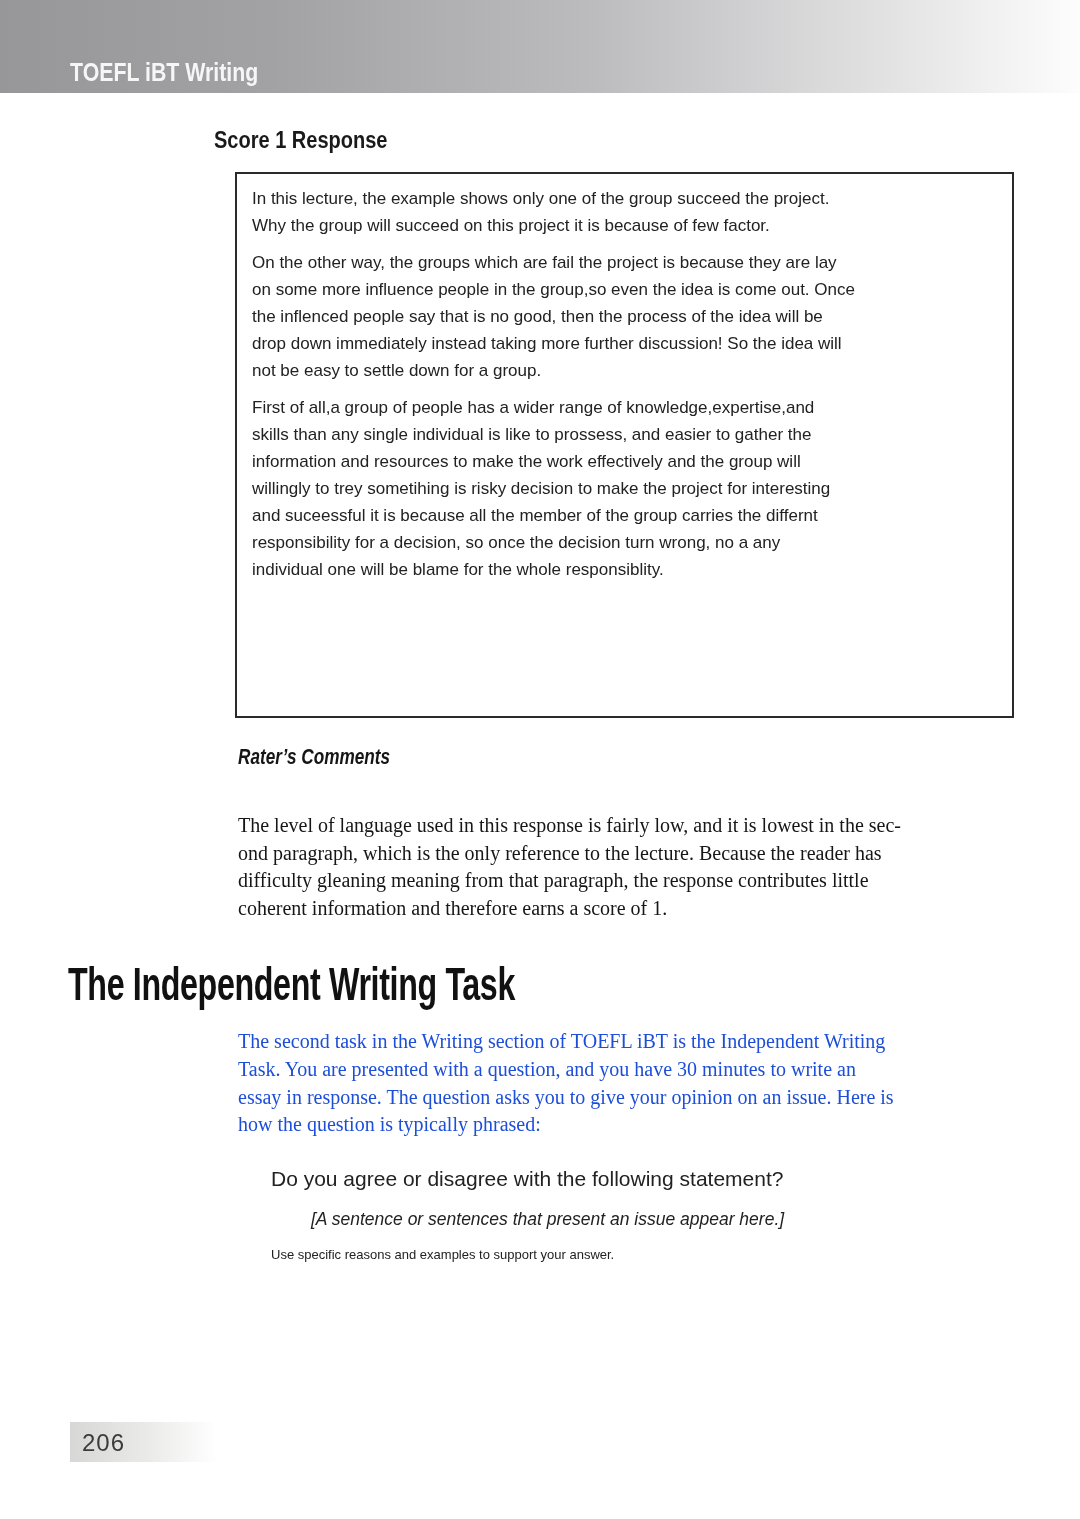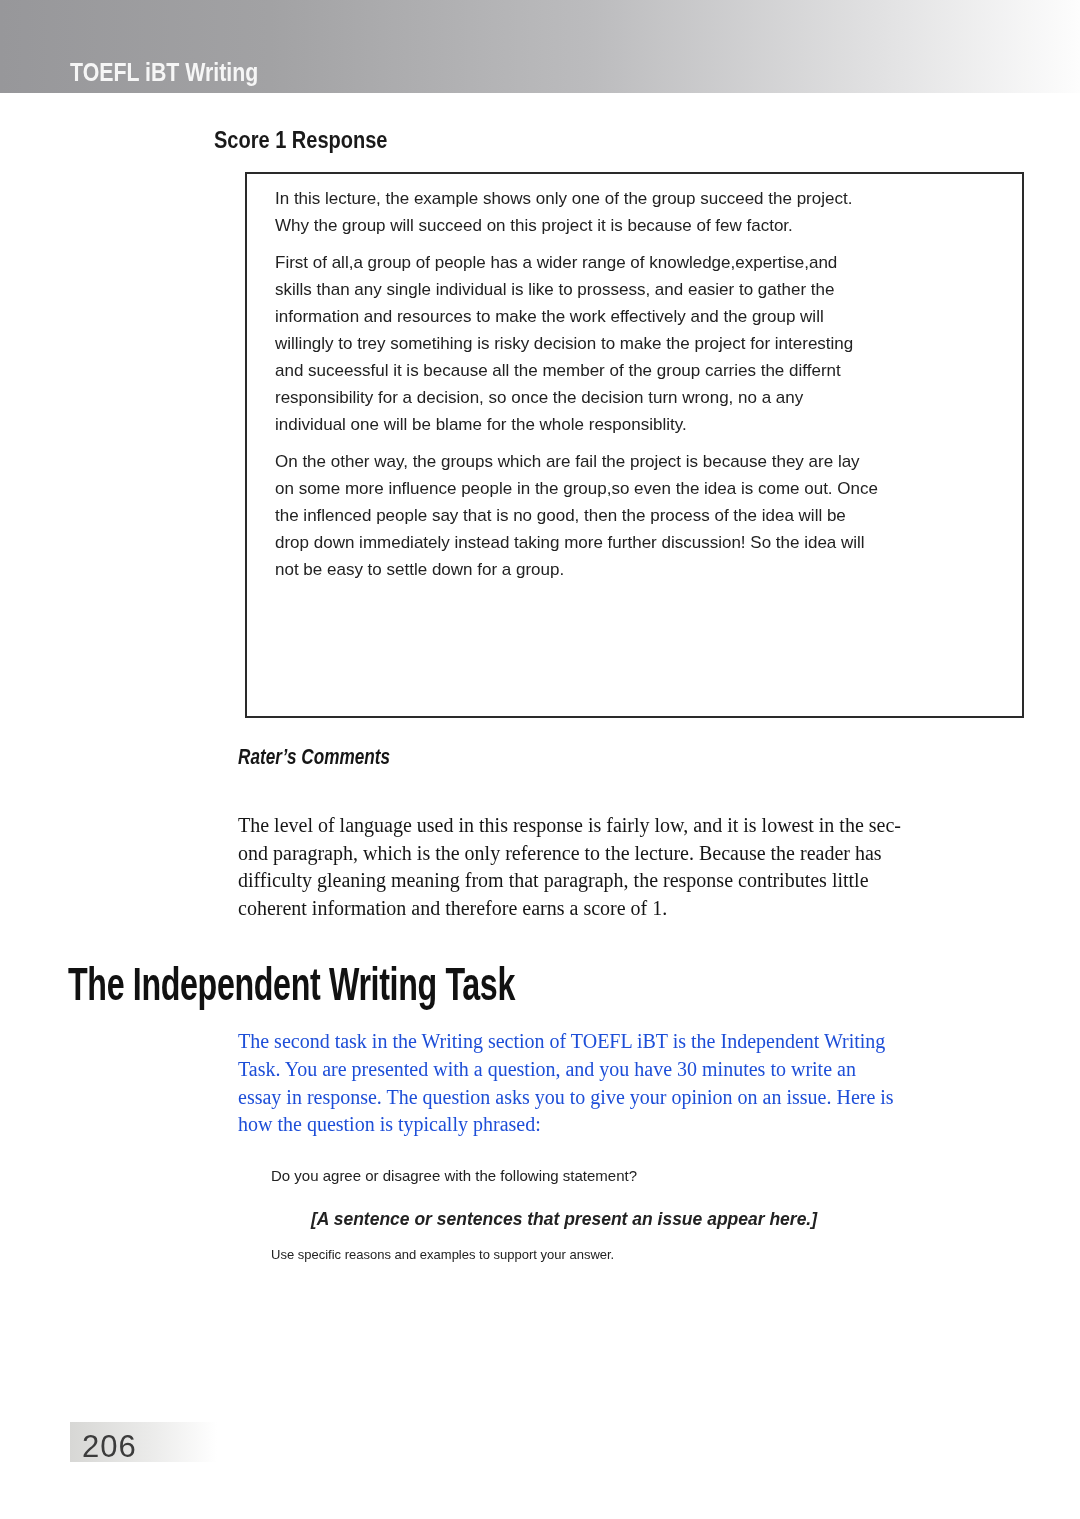--- a/index.html
+++ b/index.html
@@ -27,25 +27,25 @@
   }
 
   .score-heading {
     position: absolute; left: 214px; top: 127px;
     font-size: 23px; font-weight: bold; color: #1a1a1a;
     transform: scaleX(0.87); transform-origin: left top;
     white-space: nowrap;
   }
 
   .response-box {
-    position: absolute; left: 245px; top: 172px;
+    position: absolute; left: 235px; top: 172px;
     width: 779px; height: 546px;
     border: 2px solid #2a2a2a;
     box-sizing: border-box;
-    padding: 11px 28px;
+    padding: 11px 15px;
     background: #ffffff;
   }
   .response-box p {
     margin: 0 0 10px 0;
     font-size: 17px; line-height: 27px;
     white-space: pre-line;
     color: #222222;
   }
 
   .rater-heading {
@@ -69,73 +69,73 @@
   }
 
   .intro-text {
     position: absolute; left: 238px; top: 1028px; width: 775px;
     font-size: 20px; line-height: 27.8px;
     white-space: pre-line; color: #1d4ed8;
   }
 
   .q-prompt {
     position: absolute; left: 271px; top: 1167px;
-    font-size: 15px; color: #222222;
+    font-size: 21px; color: #222222;
   }
   .q-placeholder {
     position: absolute; left: 311px; top: 1209px;
-    font-size: 17.5px; font-style: italic; color: #222222; font-weight: bold;
+    font-size: 17.5px; font-style: italic; color: #222222;
   }
   .q-instruction {
     position: absolute; left: 271px; top: 1247px;
     font-size: 13px; color: #222222;
   }
 
   .closing-text {
     position: absolute; left: 238px; top: 1297px; width: 778px;
     font-size: 20px; line-height: 27.5px;
     white-space: pre-line; text-indent: 36px; color: #161616;
   }
 
   .page-bar {
     position: absolute; left: 70px; top: 1422px;
     width: 147px; height: 40px;
     background: linear-gradient(to right, #d7d7d5 0%, #ebebea 55%, #ffffff 100%);
   }
   .page-number {
     position: absolute; left: 12px; top: 7px;
-    font-size: 31px; color: #3c3c3c; letter-spacing: 1px;
+    font-size: 24px; color: #3c3c3c; letter-spacing: 1px;
   }
 </style>
 </head>
 <body>
 
 <div class="page">
 
   <div class="banner">
     <div class="banner-title">TOEFL iBT Writing</div>
   </div>
 
   <div class="score-heading">Score 1 Response</div>
 
   <div class="response-box">
     <p>In this lecture, the example shows only one of the group succeed the project.
 Why the group will succeed on this project it is because of few factor.</p>
+    <p>On the other way, the groups which are fail the project is because they are lay
+on some more influence people in the group,so even the idea is come out. Once
+the inflenced people say that is no good, then the process of the idea will be
+drop down immediately instead taking more further discussion! So the idea will
+not be easy to settle down for a group.</p>
     <p>First of all,a group of people has a wider range of knowledge,expertise,and
 skills than any single individual is like to prossess, and easier to gather the
 information and resources to make the work effectively and the group will
 willingly to trey sometihing is risky decision to make the project for interesting
 and suceessful it is because all the member of the group carries the differnt
 responsibility for a decision, so once the decision turn wrong, no a any
 individual one will be blame for the whole responsiblity.</p>
-    <p>On the other way, the groups which are fail the project is because they are lay
-on some more influence people in the group,so even the idea is come out. Once
-the inflenced people say that is no good, then the process of the idea will be
-drop down immediately instead taking more further discussion! So the idea will
-not be easy to settle down for a group.</p>
   </div>
 
   <div class="rater-heading">Rater’s Comments</div>
 
   <div class="rater-text serif">The level of language used in this response is fairly low, and it is lowest in the sec-
 ond paragraph, which is the only reference to the lecture. Because the reader has
 difficulty gleaning meaning from that paragraph, the response contributes little
 coherent information and therefore earns a score of 1.</div>
 
   <div class="main-heading">The Independent Writing Task</div>

